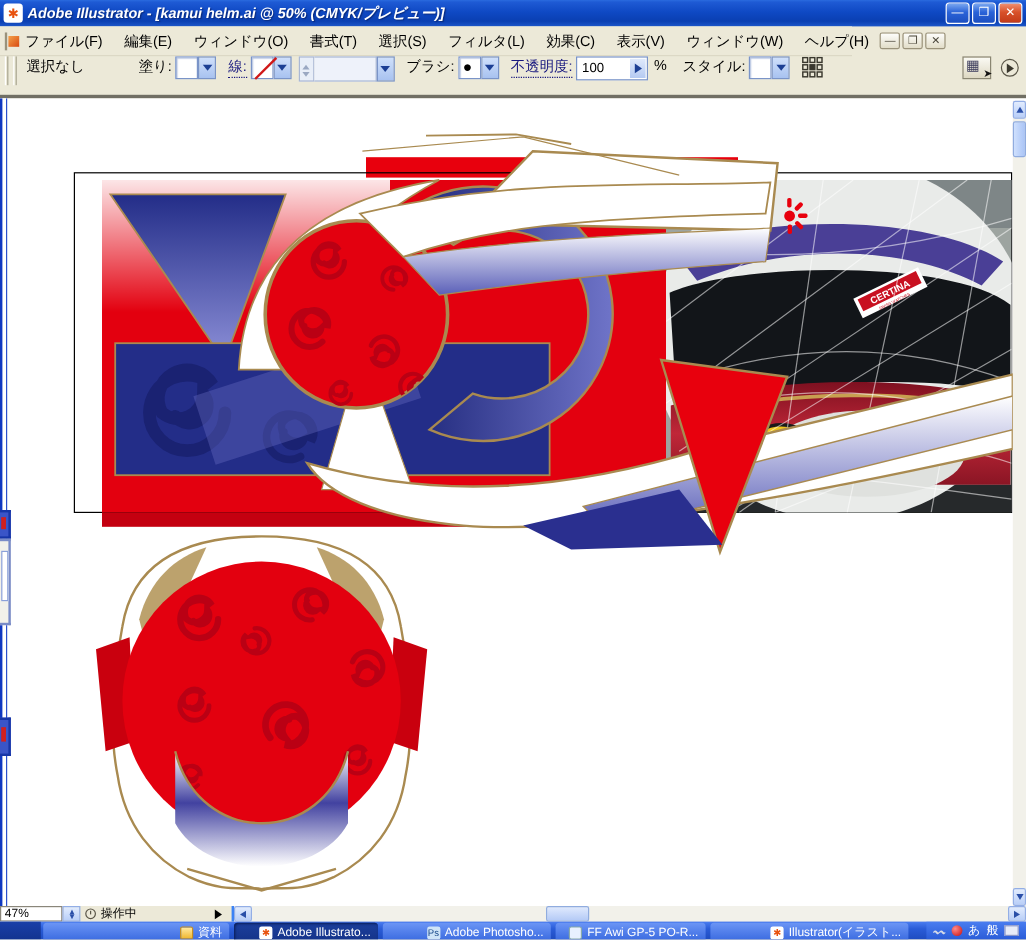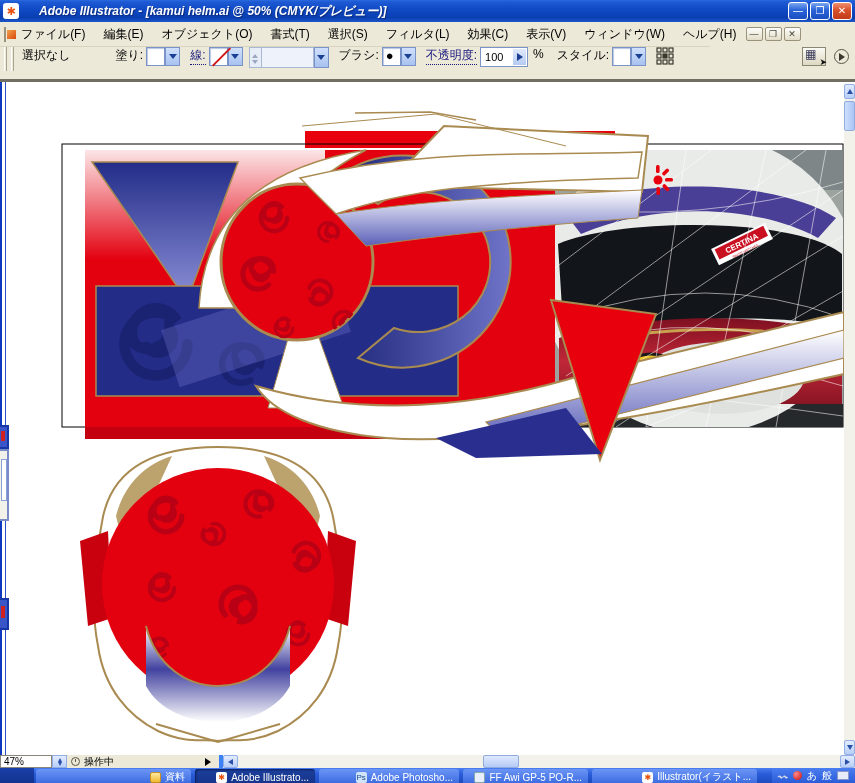--- a/index.html
+++ b/index.html
@@ -8,21 +8,21 @@
   .app { position:relative; width:855px; height:783px; }
 
   
   .titlebar { position:absolute; left:0; top:0; width:855px; height:22px;
     background:linear-gradient(180deg,#2a6bdf 0%,#1e5ad4 8%,#0f49c4 45%,#0a3fb2 80%,#1c56c9 100%);
     display:flex; align-items:center; padding:0 3px; }
   .titlebar .app-icon { width:16px; height:16px; background:#fff; border-radius:3px;
     display:flex; align-items:center; justify-content:center; font-size:11px; color:#e8520e;
     margin-right:4px; flex:0 0 16px; }
   .titlebar .title { color:#fff; font-weight:bold; font-size:12px; font-style:italic;
-    text-shadow:1px 1px 1px #0a2a7a; white-space:nowrap; overflow:hidden; flex:1;margin-left:16px; }
+    text-shadow:1px 1px 1px #0a2a7a; white-space:nowrap; overflow:hidden; flex:1; }
   .winbtns { display:flex; gap:2px; }
   .winbtn { width:20px; height:18px; border-radius:3px; border:1px solid #fff;
     color:#fff; font-size:10px; line-height:16px; text-align:center;
     background:linear-gradient(180deg,#7aa7f0,#2a63d8 45%,#1c4fc0); }
   .winbtn.close { background:linear-gradient(180deg,#f09070,#d8512a 45%,#c23a18); }
 
   
   .menubar { position:absolute; left:0; top:22px; width:710px; height:25px;
     background:#ece9d8; border-bottom:1px solid #d8d4c0; display:flex; align-items:center; }
   .doc-icon { width:15px; height:15px; margin:0 6px 0 4px; background:#fff;
@@ -49,21 +49,21 @@
   .swatch.brush::after { content:"●"; position:absolute; left:3px; top:0px; font-size:13px; color:#000; }
   .dd { width:15px; height:19px; background:linear-gradient(180deg,#cfe0fb,#a8c2f0);
     border:1px solid #7a94c8; display:flex; align-items:center; justify-content:center; }
   .dd::after { content:""; border:4px solid transparent; border-top:5px solid #1c3f94; margin-top:4px; }
   .stroke-combo { display:flex; margin-left:6px; }
   .spin { width:13px; height:21px; background:#e8eef8; border:1px solid #aab8d4;
     display:flex; flex-direction:column; align-items:center; justify-content:center; gap:2px; }
   .spin i { border:3px solid transparent; border-bottom:4px solid #9aa8c2; width:0; height:0; display:block; }
   .spin i.dn { border-bottom:none; border-top:4px solid #9aa8c2; }
   .stroke-field { width:52px; height:21px; background:#eef2fa; border:1px solid #aab8d4; border-left:none; }
-  .opacity-field { width:48px; height:20px; background:#fff; border:1px solid #7a94c8;
+  .opacity-field { width:60px; height:20px; background:#fff; border:1px solid #7a94c8;
     font-size:11px; display:flex; align-items:center; padding-left:4px; position:relative; }
   .opacity-field .pop { position:absolute; right:1px; top:1px; bottom:1px; width:13px;
     background:linear-gradient(180deg,#dfe9fb,#b5caf2); display:flex; align-items:center; justify-content:center; }
   .opacity-field .pop::after { content:""; border:4px solid transparent; border-left:6px solid #1c3f94; margin-left:5px; }
   .reg-icon { margin-left:10px; }
   .cb-right { margin-left:auto; display:flex; align-items:center; gap:8px; padding-right:6px; }
   .graph-btn { width:24px; height:19px; background:linear-gradient(180deg,#fbfaf4,#ddd8c2);
     border:1px solid #8a8672; position:relative; }
   .graph-btn::before { content:"▦"; position:absolute; left:2px; top:-1px; font-size:12px; color:#3a3a5a; }
   .graph-btn::after { content:"➤"; position:absolute; right:-2px; bottom:-2px; font-size:9px; color:#111; }
@@ -98,22 +98,22 @@
   .tri-rt { border:3px solid transparent; border-left:5px solid #2a4fa8; margin-right:-3px; }
   .vthumb { position:absolute; left:0; top:17px; width:11px; height:30px;
     background:linear-gradient(90deg,#cfe0fd,#aac4f6); border:1px solid #90acdf; border-radius:2px; }
 
   
   .statusrow { position:absolute; left:0; top:755px; width:855px; height:13px; background:#ece9d8;
     display:flex; align-items:stretch; font-size:10px; }
   .zoom-box { width:52px; background:#fff; border:1px solid #8a867a; padding:0 3px; line-height:11px; }
   .zoom-spin { width:15px; background:linear-gradient(180deg,#e2ecfe,#b8cef8); border:1px solid #93aee6;
     display:flex; flex-direction:column; align-items:center; justify-content:center; }
-  .status-seg { width:156px; display:flex; align-items:center; gap:4px; padding:0 4px;
-    border-right:4px solid #3b82f6; }
+  .status-seg { width:128px; display:flex; align-items:center; gap:4px; padding:0 4px;
+    border-right:2px solid #3b82f6; }
   .clock-icon { width:9px; height:9px; border-radius:50%; border:1px solid #5a5648; position:relative; flex:0 0 9px; }
   .clock-icon::after { content:""; position:absolute; left:3px; top:1px; width:1px; height:3px; background:#5a5648; }
   .status-text { white-space:nowrap; overflow:hidden; line-height:12px; }
   .status-pop { margin-left:auto; border:4px solid transparent; border-left:6px solid #000; }
   .hscroll { flex:1; position:relative; background:#f2f1ea; }
   .hs-btn { position:absolute; top:0; bottom:0; width:15px;
     background:linear-gradient(180deg,#e2ecfe,#b8cef8); border:1px solid #93aee6; border-radius:2px;
     display:flex; align-items:center; justify-content:center; }
   .hs-btn.left { left:0; } .hs-btn.right { right:0; }
   .hthumb { position:absolute; left:260px; top:0; bottom:0; width:36px;
@@ -155,21 +155,21 @@
       <div class="winbtn">—</div>
       <div class="winbtn">❐</div>
       <div class="winbtn close">✕</div>
     </div>
   </div>
 
   <div class="menubar">
     <div class="doc-icon"></div>
     <span class="menu-item">ファイル(F)</span>
     <span class="menu-item">編集(E)</span>
-    <span class="menu-item">オブジェクト(O)</span>
+    <span class="menu-item">ウィンドウ(O)</span>
     <span class="menu-item">書式(T)</span>
     <span class="menu-item">選択(S)</span>
     <span class="menu-item">フィルタ(L)</span>
     <span class="menu-item">効果(C)</span>
     <span class="menu-item">表示(V)</span>
     <span class="menu-item">ウィンドウ(W)</span>
     <span class="menu-item">ヘルプ(H)</span>
     <div class="docbtns">
       <div class="docbtn">—</div>
       <div class="docbtn">❐</div>

